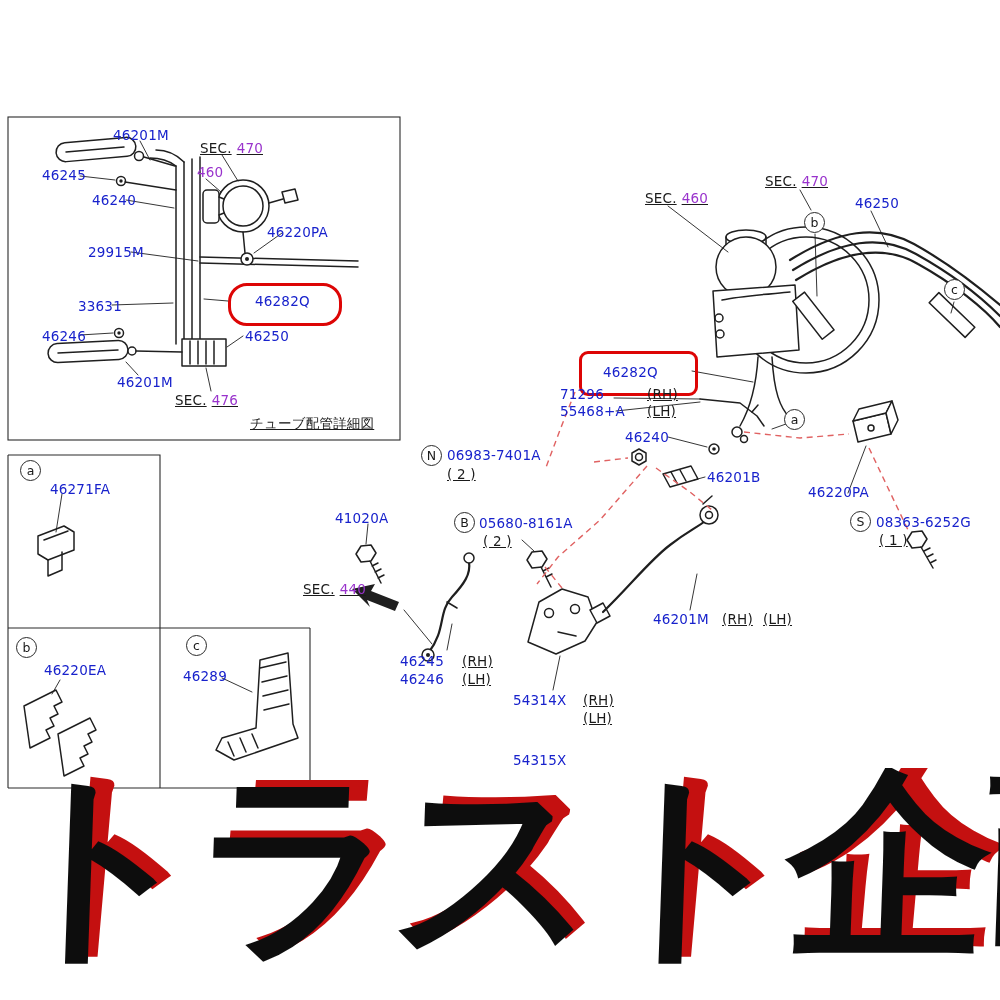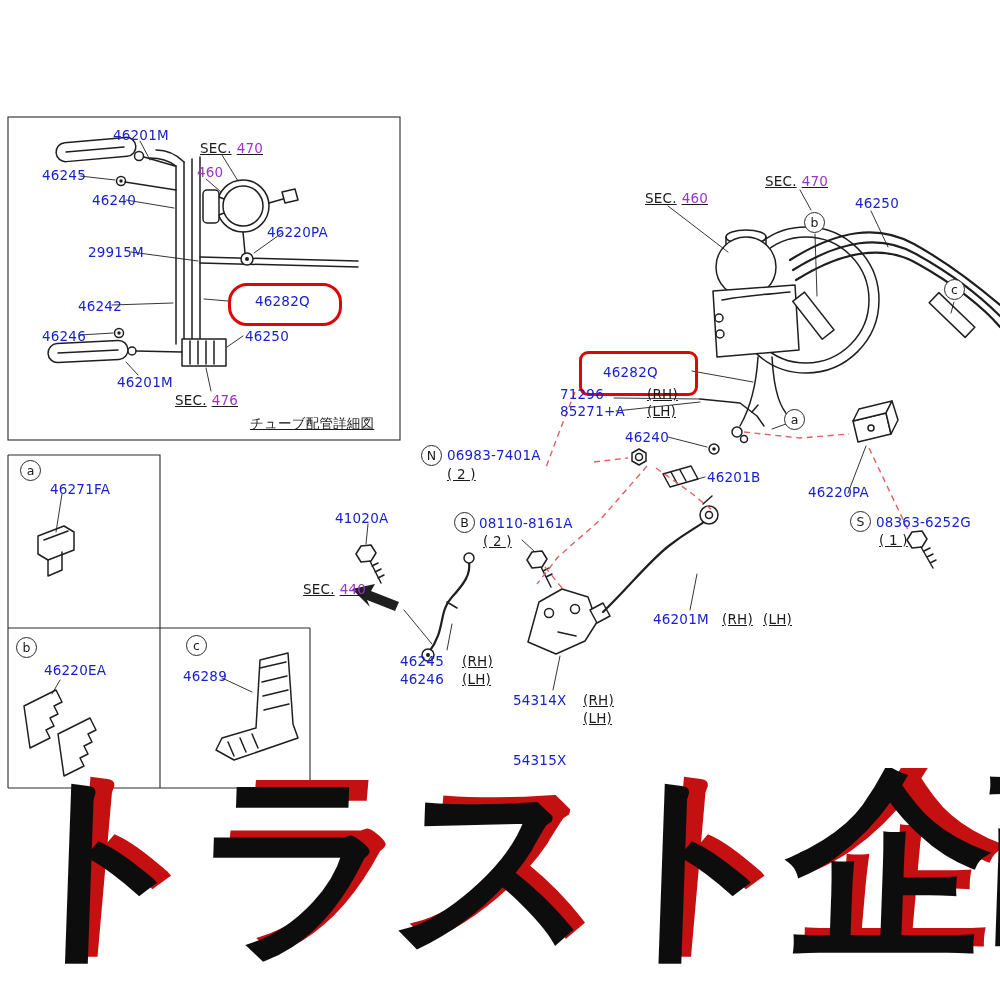--- a/index.html
+++ b/index.html
@@ -248,21 +248,21 @@
   <div class="hl hl-main"></div>
 
   <span class="lbl" style="left:113px;top:128px">46201M</span>
   <span class="lbl blk" style="left:200px;top:141px"><span>SEC.</span><span class="secnum">470</span></span>
   <span class="lbl" style="left:42px;top:168px">46245</span>
   <span class="lbl secnum" style="left:197px;top:165px;margin-left:0">460</span>
   <span class="lbl" style="left:92px;top:193px">46240</span>
   <span class="lbl" style="left:267px;top:225px">46220PA</span>
   <span class="lbl" style="left:88px;top:245px">29915M</span>
   <span class="lbl" style="left:255px;top:294px">46282Q</span>
-  <span class="lbl" style="left:78px;top:299px">46242</span>
+  <span class="lbl" style="left:78px;top:299px">33631</span>
   <span class="lbl" style="left:245px;top:329px">46250</span>
   <span class="lbl" style="left:42px;top:329px">46246</span>
   <span class="lbl" style="left:117px;top:375px">46201M</span>
   <span class="lbl blk" style="left:175px;top:393px"><span>SEC.</span><span class="secnum">476</span></span>
   <span class="lbl blk" style="left:250px;top:416px">チューブ配管詳細図</span>
 
   <span class="circ" style="left:20px;top:460px">a</span>
   <span class="lbl" style="left:50px;top:482px">46271FA</span>
   <span class="circ" style="left:16px;top:637px">b</span>
   <span class="lbl" style="left:44px;top:663px">46220EA</span>
@@ -270,35 +270,35 @@
   <span class="lbl" style="left:183px;top:669px">46289</span>
 
   <span class="lbl blk" style="left:645px;top:191px"><span>SEC.</span><span class="secnum">460</span></span>
   <span class="lbl blk" style="left:765px;top:174px"><span>SEC.</span><span class="secnum">470</span></span>
   <span class="lbl" style="left:855px;top:196px">46250</span>
   <span class="circ" style="left:804px;top:212px">b</span>
   <span class="circ" style="left:944px;top:279px">c</span>
   <span class="lbl" style="left:603px;top:365px">46282Q</span>
   <span class="lbl" style="left:560px;top:387px">71296</span>
   <span class="lbl blk" style="left:647px;top:387px">(RH)</span>
-  <span class="lbl" style="left:560px;top:404px">85271+A</span>
+  <span class="lbl" style="left:560px;top:404px">55468+A</span>
   <span class="lbl blk" style="left:647px;top:404px">(LH)</span>
   <span class="lbl" style="left:625px;top:430px">46240</span>
   <span class="circ" style="left:784px;top:409px">a</span>
   <span class="circ" style="left:421px;top:445px">N</span>
   <span class="lbl" style="left:447px;top:448px">06983-7401A</span>
   <span class="lbl blk" style="left:447px;top:467px">( 2 )</span>
   <span class="lbl" style="left:707px;top:470px">46201B</span>
   <span class="lbl" style="left:808px;top:485px">46220PA</span>
   <span class="circ" style="left:850px;top:511px">S</span>
   <span class="lbl" style="left:876px;top:515px">08363-6252G</span>
   <span class="lbl blk" style="left:879px;top:533px">( 1 )</span>
   <span class="lbl" style="left:335px;top:511px">41020A</span>
   <span class="circ" style="left:454px;top:512px">B</span>
-  <span class="lbl" style="left:479px;top:516px">08110-8161A</span>
+  <span class="lbl" style="left:479px;top:516px">05680-8161A</span>
   <span class="lbl blk" style="left:483px;top:534px">( 2 )</span>
   <span class="lbl blk" style="left:303px;top:582px"><span>SEC.</span><span class="secnum">440</span></span>
   <span class="lbl" style="left:400px;top:654px">46245</span>
   <span class="lbl blk" style="left:462px;top:654px">(RH)</span>
   <span class="lbl" style="left:400px;top:672px">46246</span>
   <span class="lbl blk" style="left:462px;top:672px">(LH)</span>
   <span class="lbl" style="left:513px;top:693px">54314X</span>
   <span class="lbl blk" style="left:583px;top:693px">(RH)</span>
   <span class="lbl" style="left:513px;top:753px">54315X</span>
   <span class="lbl blk" style="left:583px;top:711px">(LH)</span>

